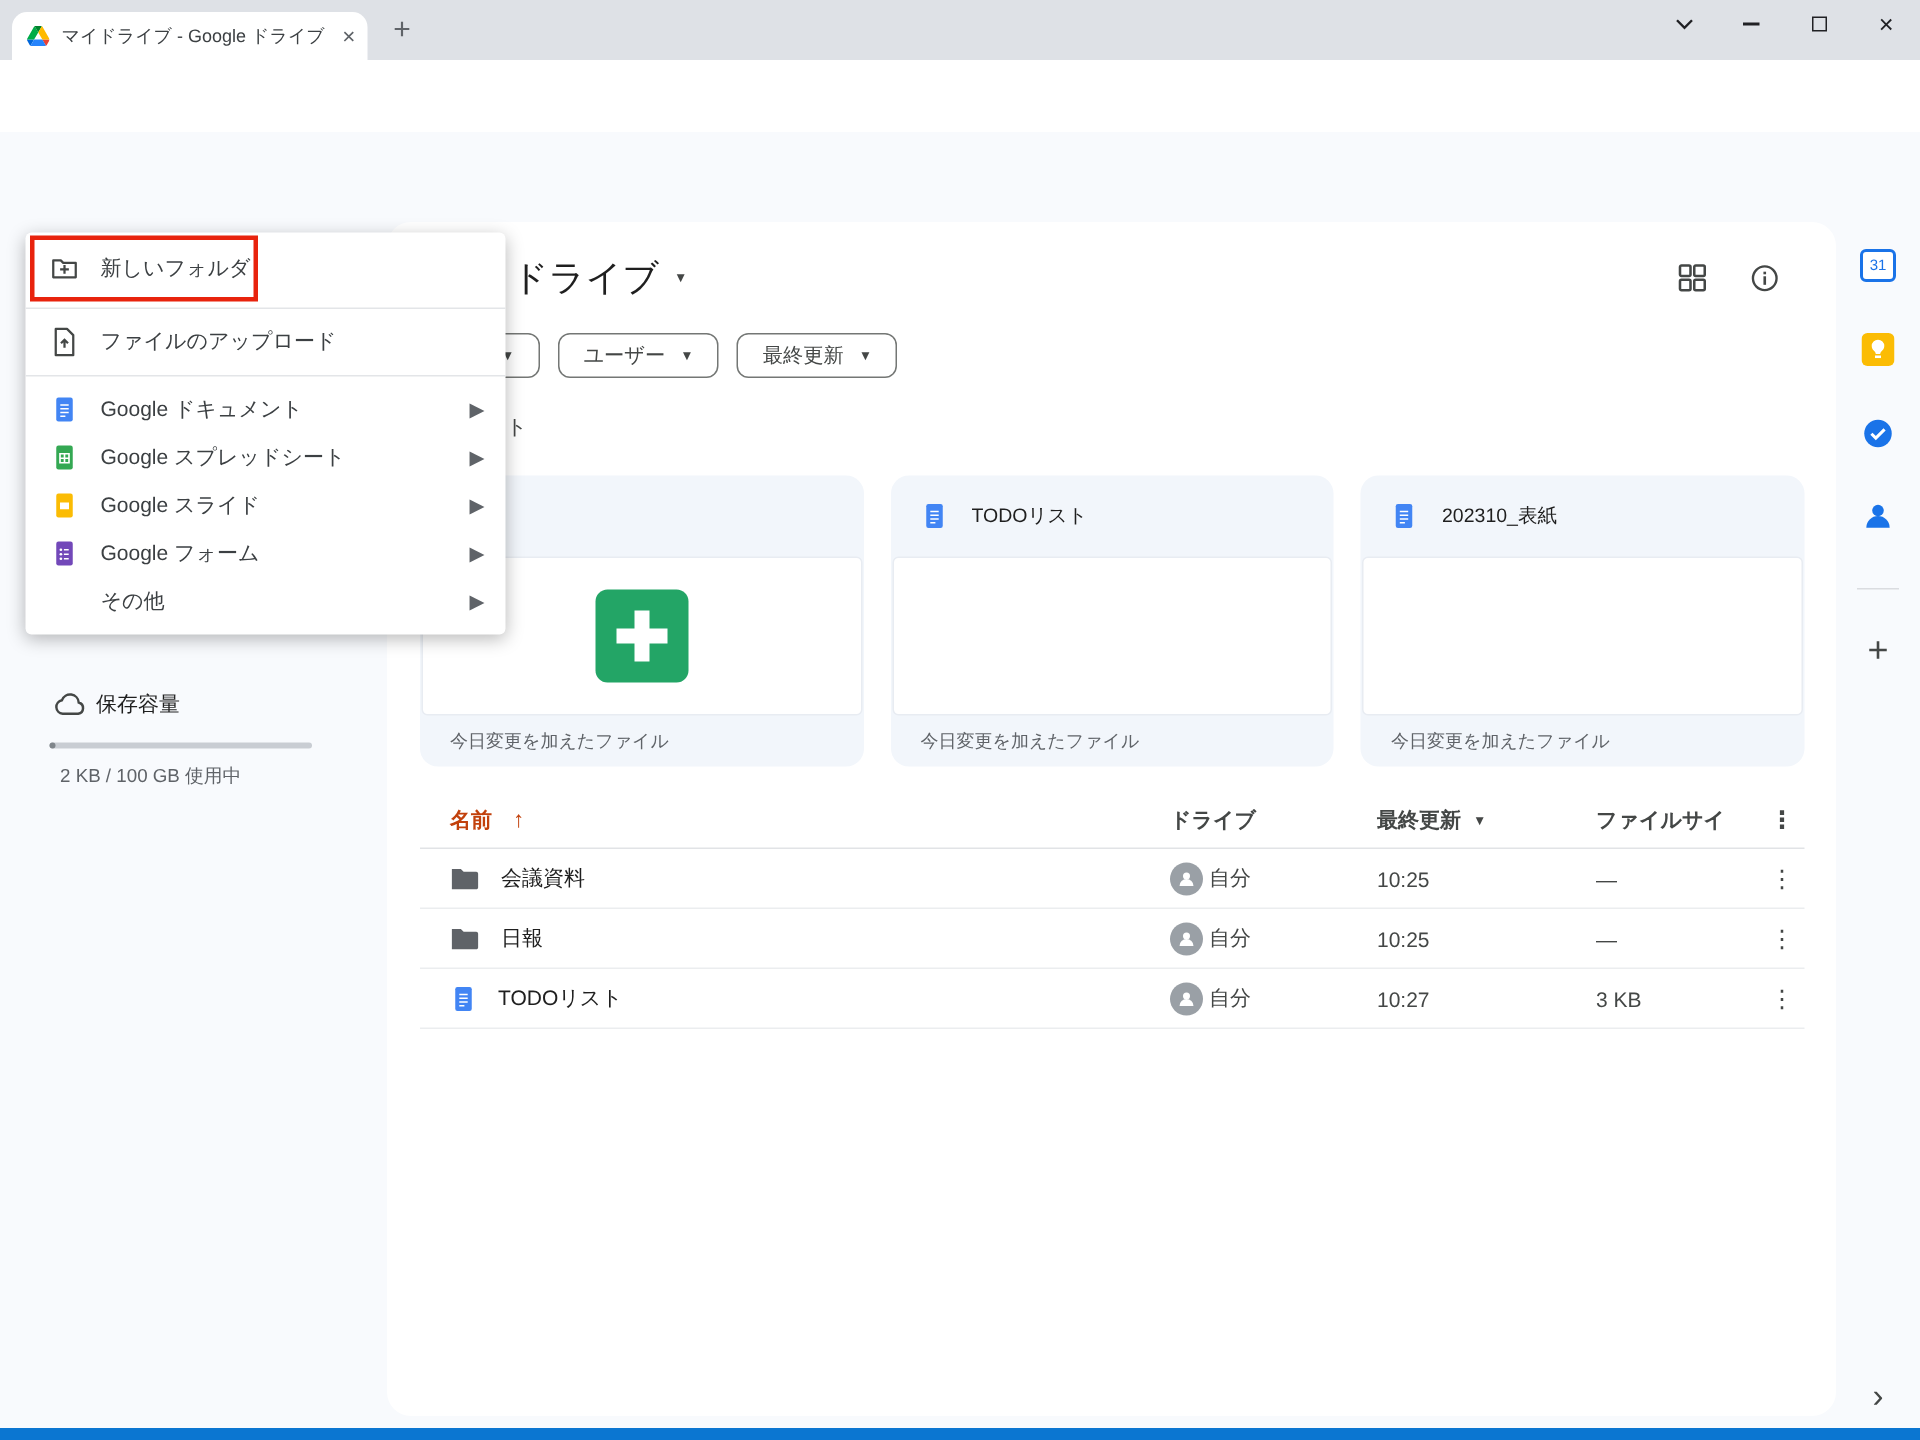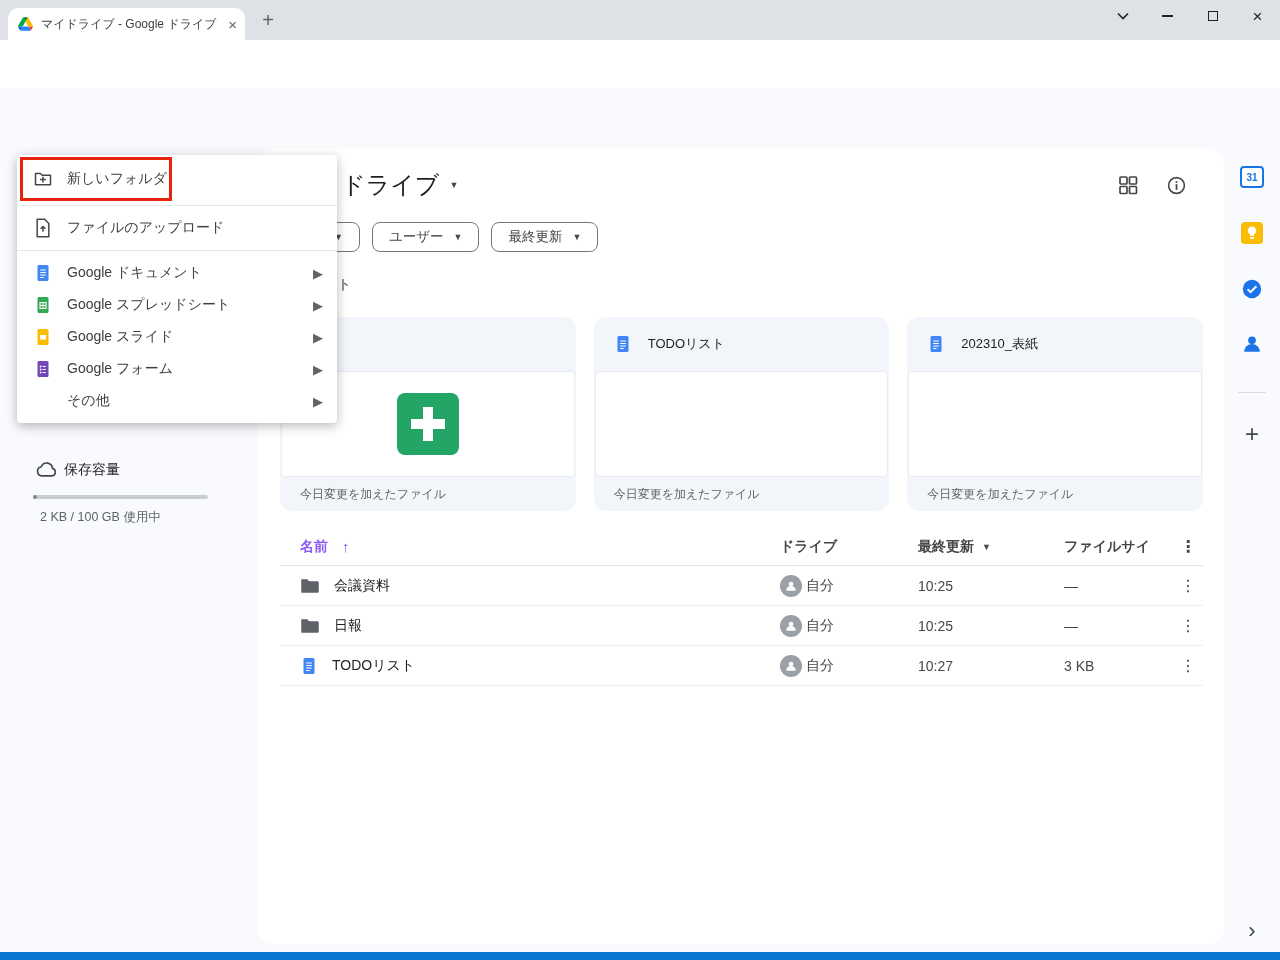--- a/index.html
+++ b/index.html
@@ -77,21 +77,21 @@
 .thead{height:38px;border-bottom:1px solid #e1e3e6;font-size:14px;color:#444746;font-weight:bold}
 .tbody-row{height:40px;border-bottom:1px solid #ebedef;font-size:14px;color:#444746}
 .cell-name{display:flex;align-items:center;gap:14px;padding-left:20px;color:#1f1f1f;font-size:14px}
 .cell-owner{display:flex;align-items:center;gap:4px}
 .clip{max-width:84px;overflow:hidden;white-space:nowrap}
 .kebab{font-size:16px;color:#444746;letter-spacing:0;justify-self:start;padding-left:12px}
 .owner-avatar{width:22px;height:22px;border-radius:50%;background:#9aa0a6;display:flex;align-items:center;justify-content:center}
 
 
 .rail-ic{position:absolute;left:1240px;width:24px;height:24px;display:flex;align-items:center;justify-content:center;color:#444746}
-.cal-ic{width:44px;height:22px;border:2px solid #1a73e8;border-radius:4px;background:#fff;color:#1a73e8;font-size:10px;font-weight:bold;display:flex;align-items:center;justify-content:center}
+.cal-ic{width:44px;height:22px;border:2px solid #1a73e8;border-radius:4px;background:#fff;color:#1a73e8;font-size:10px;font-weight:normal;display:flex;align-items:center;justify-content:center}
 .rail-divider{position:absolute;left:1238px;top:392px;width:28px;height:1px;background:#dadce0}
 
 
 .newmenu{position:absolute;left:17px;top:155px;width:320px;background:#fff;border-radius:4px;box-shadow:0 3px 12px rgba(0,0,0,.28);padding:4px 0 6px;z-index:40}
 .mi{display:flex;align-items:center;padding:0 14px 0 16px;gap:14px}
 .mi-big{height:40px}
 .mi-sm{height:32px}
 .mi-ic{width:20px;height:20px;display:flex;align-items:center;justify-content:center}
 .mi-label{font-size:14px;color:#3c4043;flex:1}
 .mi-arrow{font-size:13px;color:#5f6368}
@@ -319,21 +319,21 @@
         </svg>
       <span class="card-title">202310_表紙</span>
     </div>
     <div class="card-preview"></div>
     <div class="card-footer">今日変更を加えたファイル</div>
   </div>
 </div>
 
 <div class="ftable">
   <div class="trow thead">
-    <div class="cell-name" style="color:#8b5cf6">
+    <div class="cell-name" style="color:#c2410c">
       <span style="padding-left:0">名前</span>
       <span style="font-size:15px">↑</span>
     </div>
     <div>ドライブ</div>
     <div style="display:flex;align-items:center;gap:8px">
       <span>最終更新</span>
       <span class="caret" style="font-size: 9px;">▼</span>
     </div>
     <div class="clip">ファイルサイズ</div>
     <div class="kebab">⋮</div>

